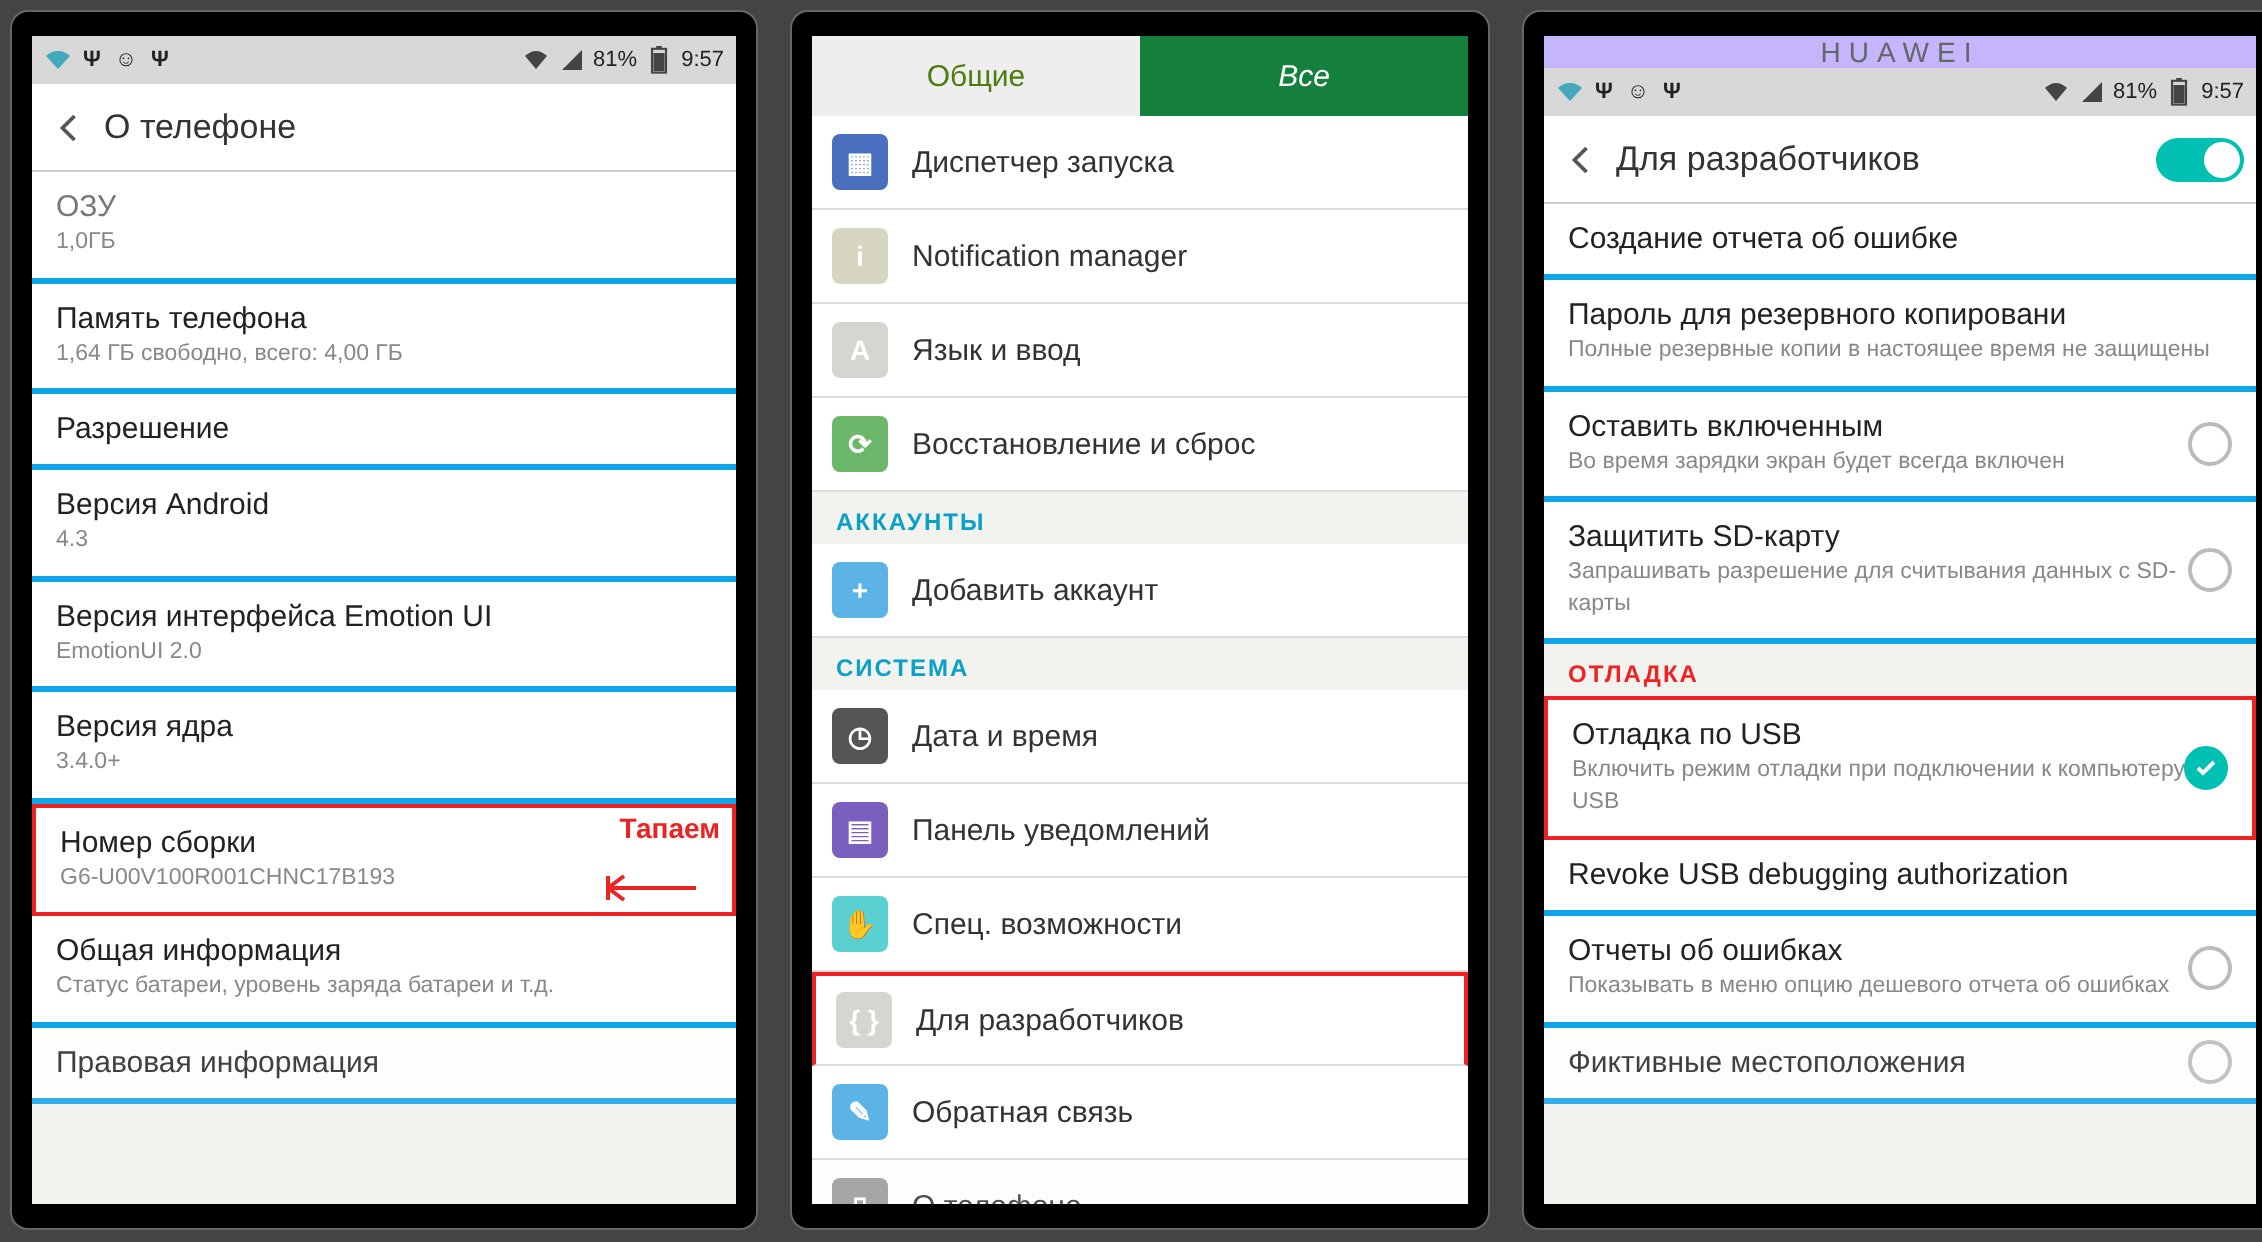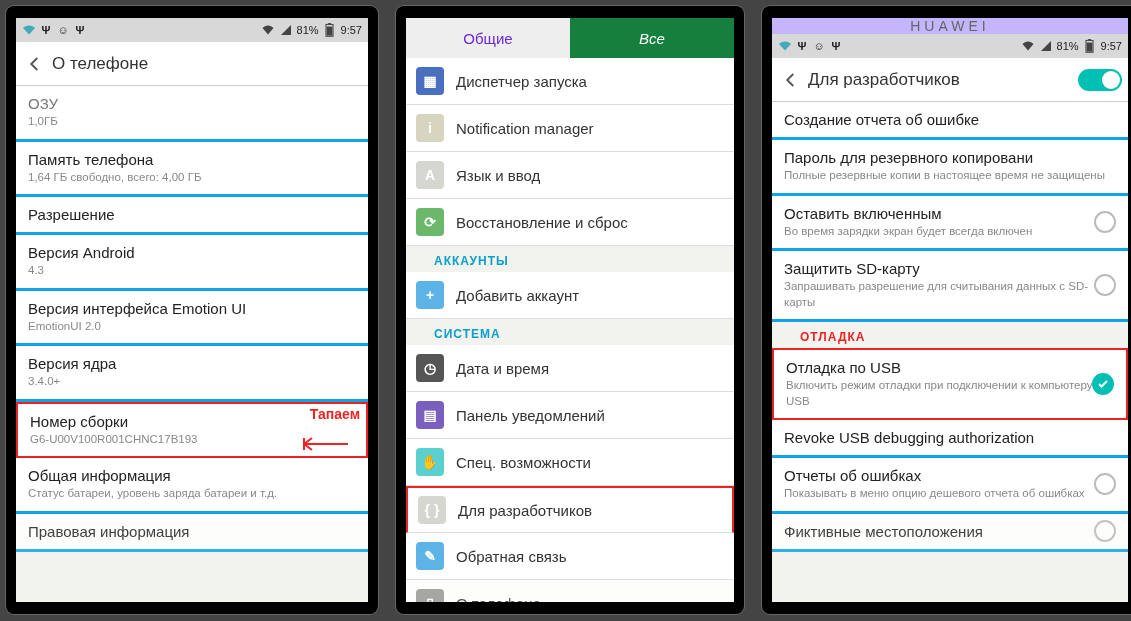--- a/index.html
+++ b/index.html
@@ -21,26 +21,26 @@
 .toggle .knob { position:absolute; right:2px; top:2px; width:18px; height:18px; background:#fff; border-radius:50%; }
 .item { background:#fff; padding:9px 12px; border-bottom:3px solid #0ea5e9; position:relative; }
 .item .label { font-size:15px; color:#222; }
 .item .sub { font-size:11.5px; color:#888; line-height:1.35; margin-top:2px; }
 .item.partial-top .label{ color:#777; }
 .redbox { border:2px solid #e22; }
 .annot { position:absolute; right:6px; top:2px; color:#e22; font-weight:bold; font-size:14px; }
 .arrow { position:absolute; right:16px; top:28px; }
 .tabs { display:flex; height:40px; }
 .tab { flex:1; display:flex; align-items:center; justify-content:center; font-size:15px; }
-.tab.inactive { background:#eee; color:#6d28d9; }
+.tab.inactive { background:#eee; color:#4d7c0f; }
 .tab.active { background:#15803d; color:#fff;font-style:italic; }
 .row { background:#fff; display:flex; align-items:center; height:47px; padding:0 10px; border-bottom:1px solid #ddd; }
 .row .icon { width:28px; height:28px; border-radius:4px; margin-right:12px; display:flex; align-items:center; justify-content:center; font-size:14px; color:#fff; font-weight:bold; }
 .row .label { font-size:15px; color:#333; }
-.section-label { font-size:12px; color:#0aa0c8; padding:8px 28px 4px; letter-spacing:1px; font-weight:bold; background:#f2f2ee; }
+.section-label { font-size:12px; color:#0aa0c8; padding:8px 12px 4px; letter-spacing:1px; font-weight:bold; background:#f2f2ee; }
 .section-label.red { color:#e22; }
 .check { position:absolute; right:12px; top:50%; transform:translateY(-50%); width:22px; height:22px; border-radius:50%; border:2px solid #bbb; }
 .check.on { background:#00bfb3; border-color:#00bfb3; display:flex; align-items:center; justify-content:center; }
 .check.on svg{ width:12px;height:12px; }
 .logo-bar { height:16px; text-align:center; font-size:14px; color:#666; letter-spacing:4px; background:#c4b5fd; }
 .partial-bottom { opacity:.85; }
 .ic-dispatch{background:#4a6fbf;}
 .ic-info{background:#d6d6c0;color:#6a6;}
 .ic-lang{background:#d6d6d0;color:#555;}
 .ic-restore{background:#6bb86b;}

